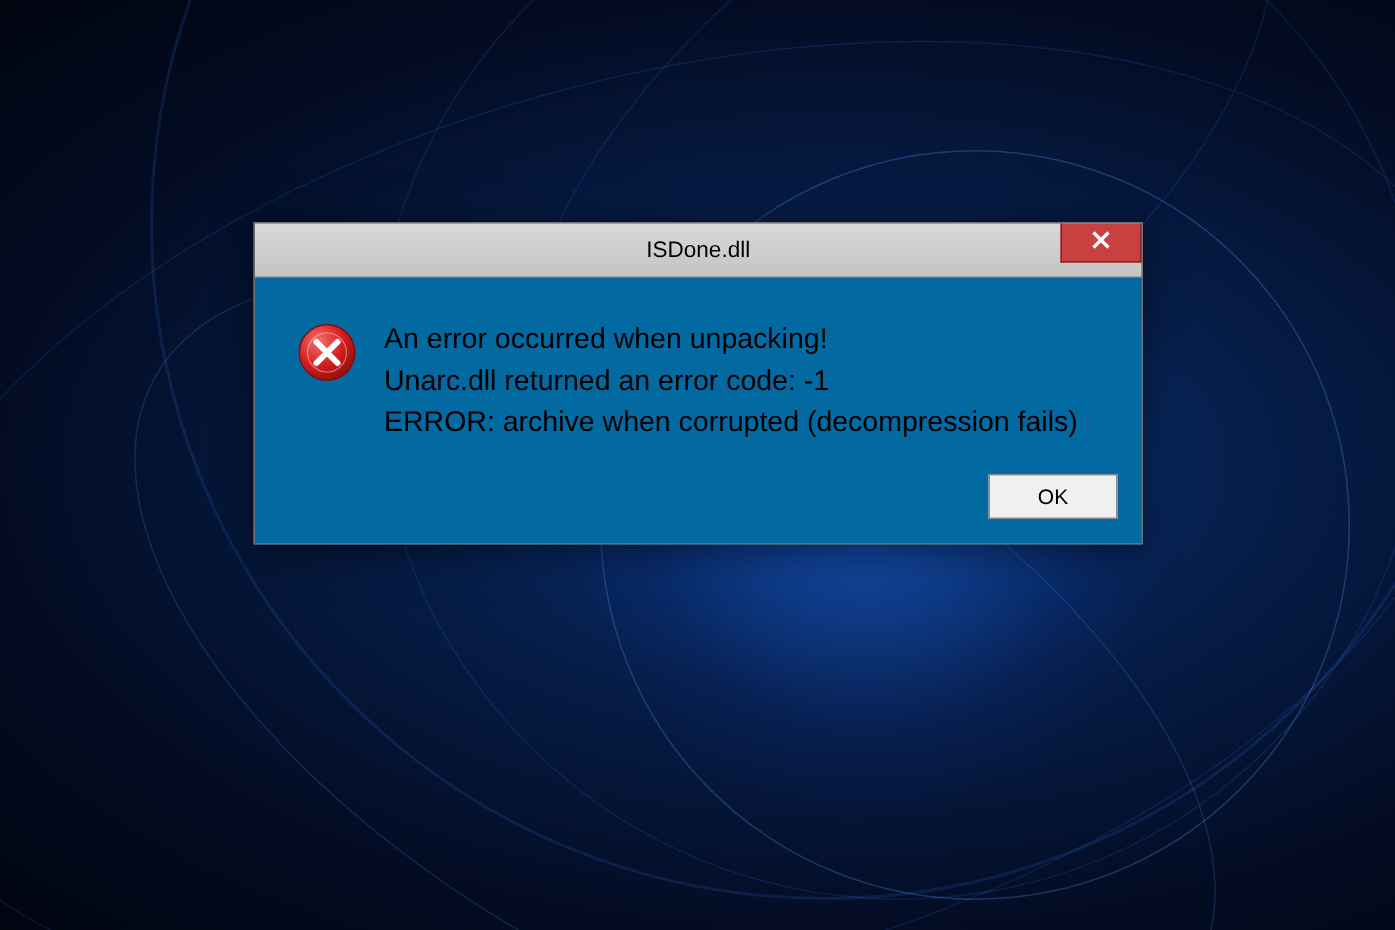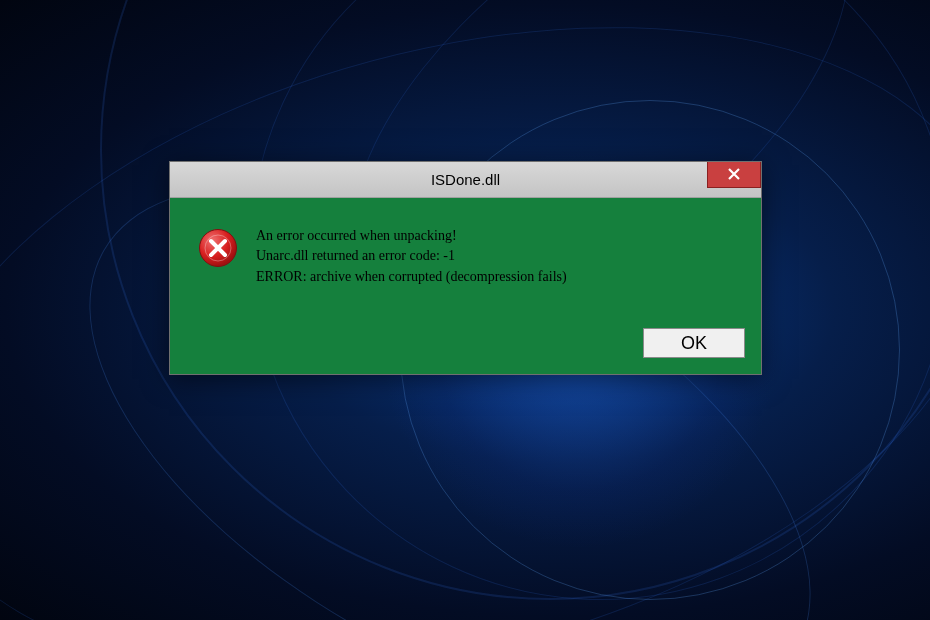--- a/index.html
+++ b/index.html
@@ -37,24 +37,23 @@
       background: radial-gradient(circle, rgba(40, 120, 255, 0.35) 0%, rgba(20, 60, 180, 0.1) 50%, transparent 70%);
       pointer-events: none;
     }
 
     
     .dialog {
       position: absolute;
       top: 148px;
       left: 169px;
       width: 593px;
-      background: #15803d;
+      background: #0369a1;
       border: 1px solid #707070;
       box-shadow: 0 4px 25px rgba(0,0,0,0.5);
-      margin-top: 13px;
     }
     .titlebar {
       height: 36px;
       background: linear-gradient(to bottom, #d8d8d8, #c4c4c4);
       border-bottom: 1px solid #a0a0a0;
       display: flex;
       align-items: center;
       justify-content: center;
       position: relative;
     }
@@ -88,36 +87,35 @@
       gap: 18px;
       min-height: 130px;
     }
     .error-icon {
       flex-shrink: 0;
       width: 40px;
       height: 40px;
       margin-top: 2px;
     }
     .message {
-      font-size: 14px;
+      font-size: 19px;
       color: #000;
       line-height: 1.45;
-      font-family: Liberation Serif, serif;
     }
     .dialog-footer {
       padding: 0 16px 16px 16px;
       display: flex;
       justify-content: flex-end;
     }
     .ok-btn {
-      width: 102px;
+      width: 86px;
       height: 30px;
       background: #f0f0f0;
       border: 1px solid #8a8a8a;
-      font-size: 18px;
+      font-size: 14px;
       color: #000;
       cursor: pointer;
       font-family: inherit;
     }
   </style>
 </head>
 <body>
 
 <div class="bg-wisp wisp1"></div>
 <div class="bg-wisp wisp2"></div>

